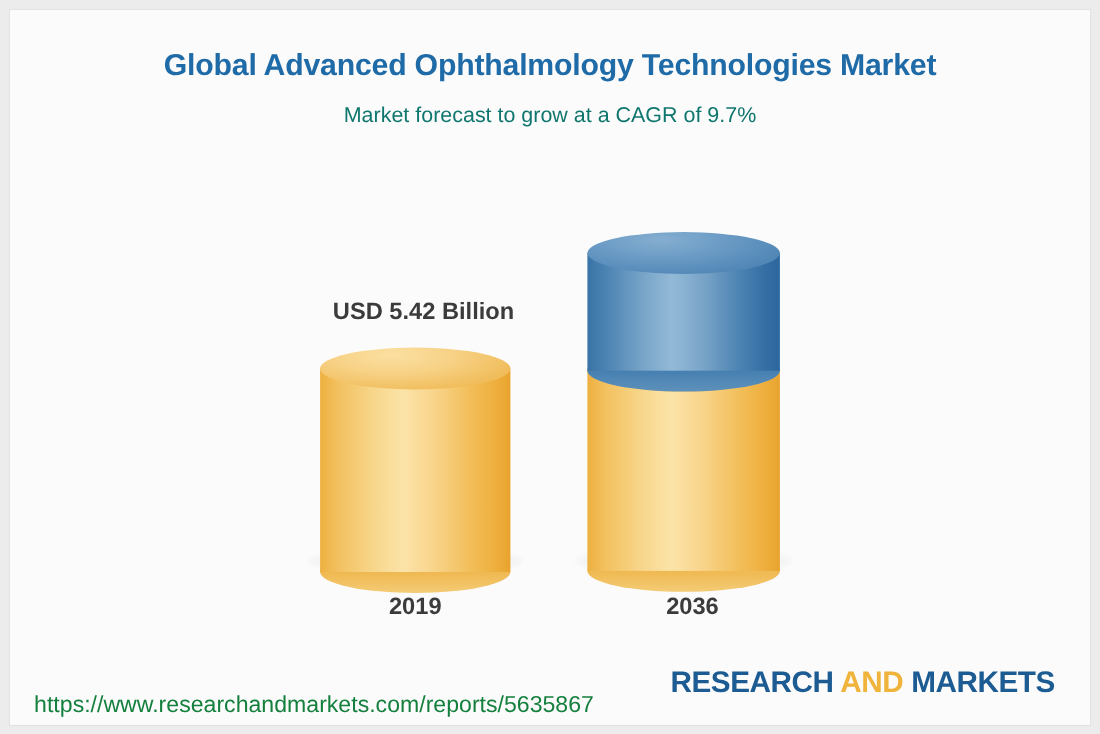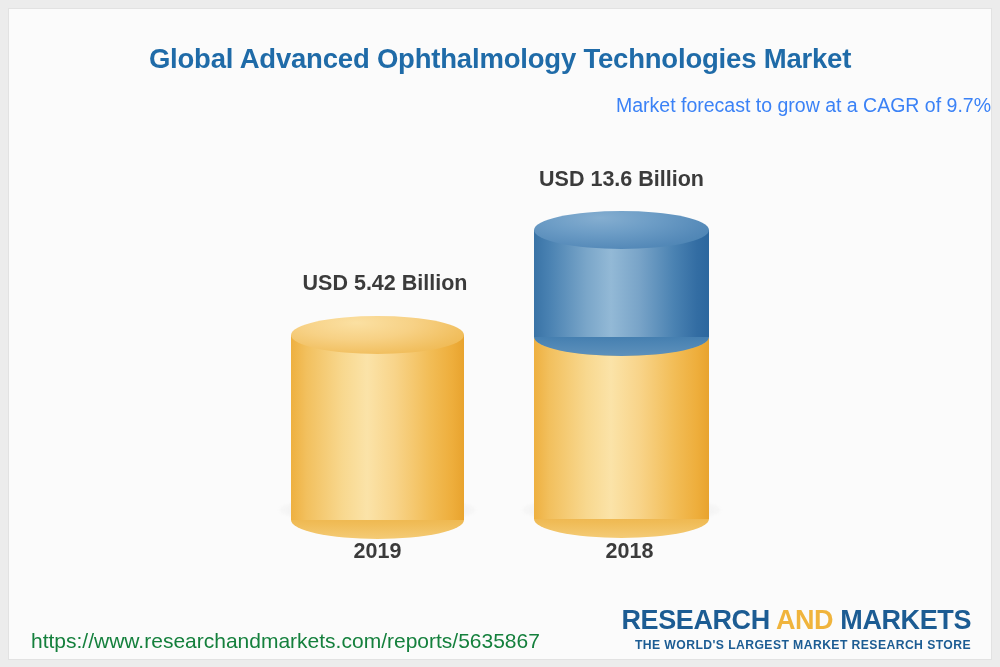--- a/index.html
+++ b/index.html
@@ -43,24 +43,24 @@
     font-size: 27.5px;
     font-weight: bold;
     color: #1f6ba8;
     letter-spacing: -0.2px;
     white-space: nowrap;
   }
   .chart-subtitle {
     position: absolute;
     left: 0; top: 85px;
     width: 982px;
-    text-align: right;
+    text-align: center;
     font-size: 19.5px;
     font-weight: normal;
-    color: #3b82f6;
+    color: #0f766e;
   }
 
   
   .plot {
     position: absolute;
     left: 0; top: 0;
     width: 982px;
     height: 650px;
   }
 
@@ -165,23 +165,23 @@
   .footer-url {
     position: absolute;
     left: 22px;
     top: 620px;
     font-size: 21px;
     color: #15803d;
     white-space: nowrap;
   }
   .logo {
     position: absolute;
-    right: 20px;
+    right: 32px;
     top: 598px;
-    text-align: right;
+    text-align: left;
   }
   .logo-main {
     font-size: 27px;
     font-weight: bold;
     color: #1c5c93;
     letter-spacing: -0.4px;
     line-height: 1.02;
     white-space: nowrap;
   }
   .logo-main .and {
@@ -218,44 +218,42 @@
           <div class="cap gold-cap-dark" style="left:0; top:166px; width:173px; height:38px;"></div>
 
           <div class="body gold-side" style="top:0; height:185px;"></div>
 
           <div class="cap gold-cap" style="left:0; top:-19px; width:173px; height:38px;"></div>
         </div>
       </div>
 
       <div class="cat-label" style="left:282px; top:530px; width:173px;">2019</div>
 
-      <div class="value-label" style="left:345px; top:158px; width:535px;">USD 13.6 Billion</div>
 
       <div class="cyl-wrap" style="left:525px; top:195px; width:175px; height:325px;">
 
         <div class="cyl-shadow" style="left:-12px; top:291px; width:199px; height:30px;"></div>
 
         <div class="cyl" style="top:133px; height:184px;">
           <div class="cap gold-cap-dark" style="left:0; top:163px; width:175px; height:38px;"></div>
           <div class="body gold-side" style="top:0; height:182px;"></div>
           <div class="cap gold-cap" style="left:0; top:-19px; width:175px; height:38px;"></div>
         </div>
 
         <div class="cyl" style="top:26px; height:126px;">
           <div class="cap blue-cap-dark" style="left:0; top:88px; width:175px; height:38px;"></div>
           <div class="body blue-side" style="top:0; height:107px;"></div>
           <div class="cap blue-cap" style="left:0; top:-19px; width:175px; height:38px;"></div>
         </div>
       </div>
 
-      <div class="cat-label" style="left:533px; top:530px; width:175px;">2018</div>
+      <div class="cat-label" style="left:533px; top:530px; width:175px;">2036</div>
 
     </div>
 
     <div class="footer-url">https://www.researchandmarkets.com/reports/5635867</div>
 
     <div class="logo">
       <div class="logo-main"><span>RESEARCH</span><span class="and"> AND </span><span>MARKETS</span></div>
-      <div class="logo-tag">THE WORLD'S LARGEST MARKET RESEARCH STORE</div>
     </div>
 
   </div>
 </div>
 
 </body></html>

